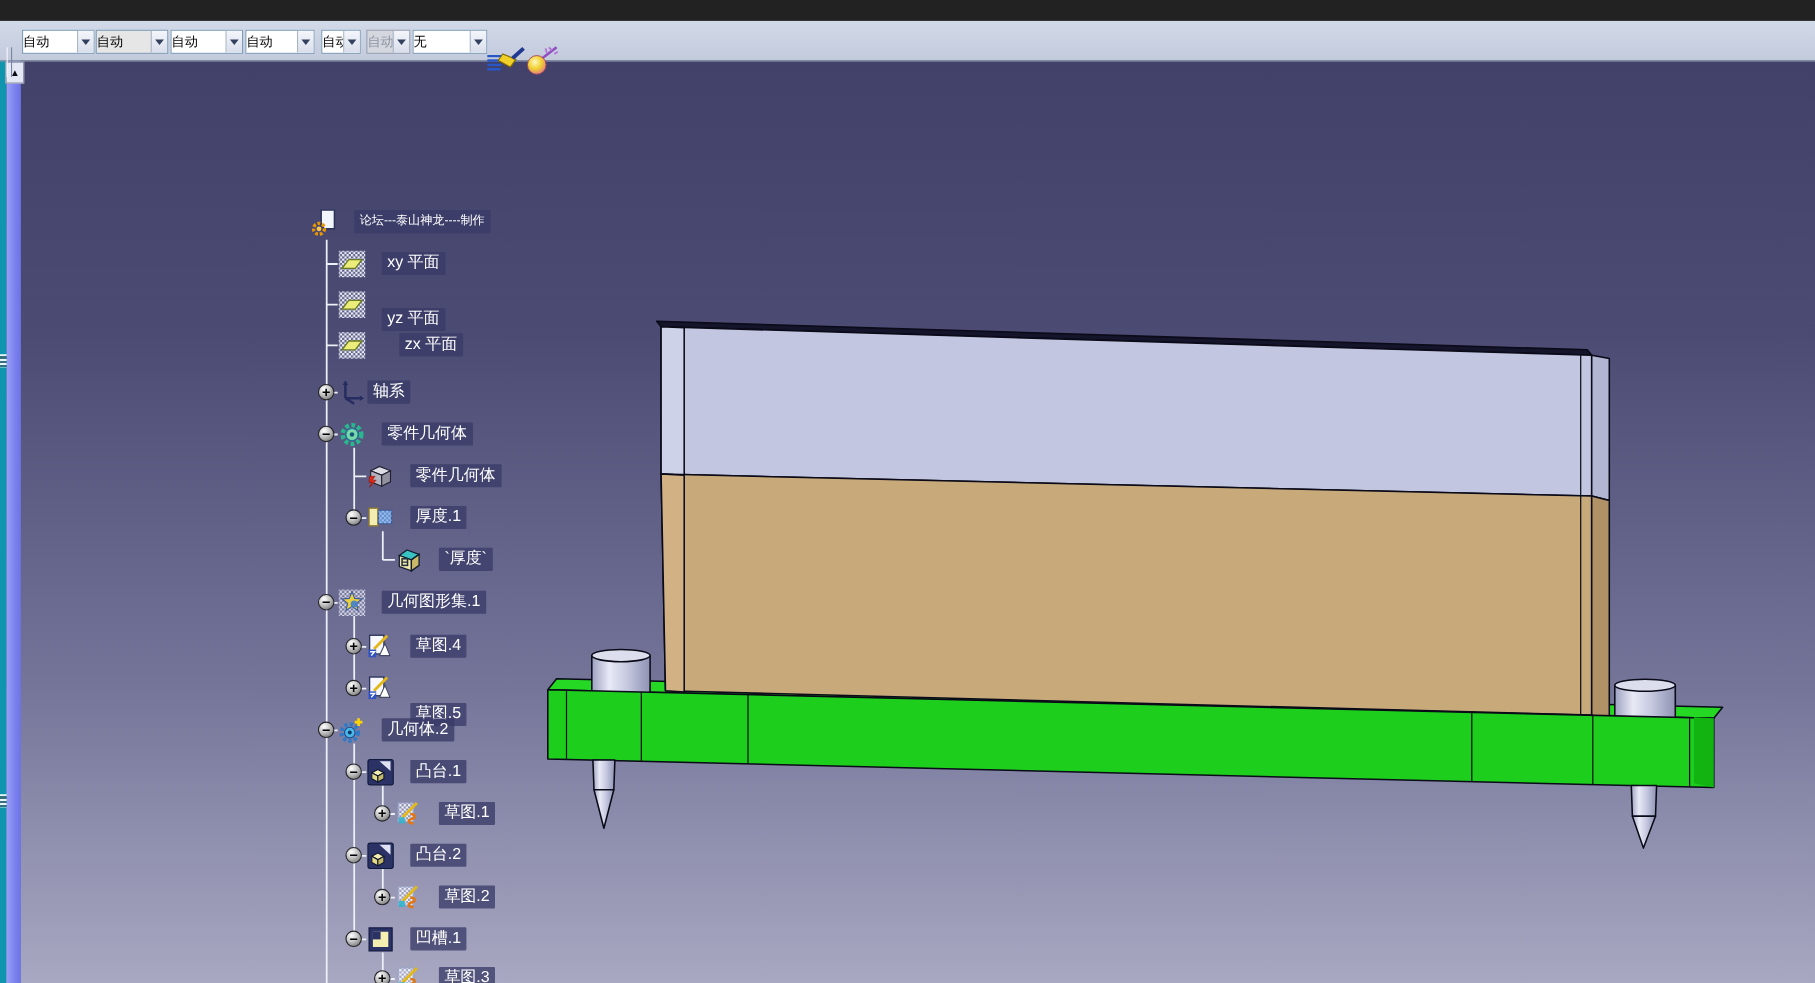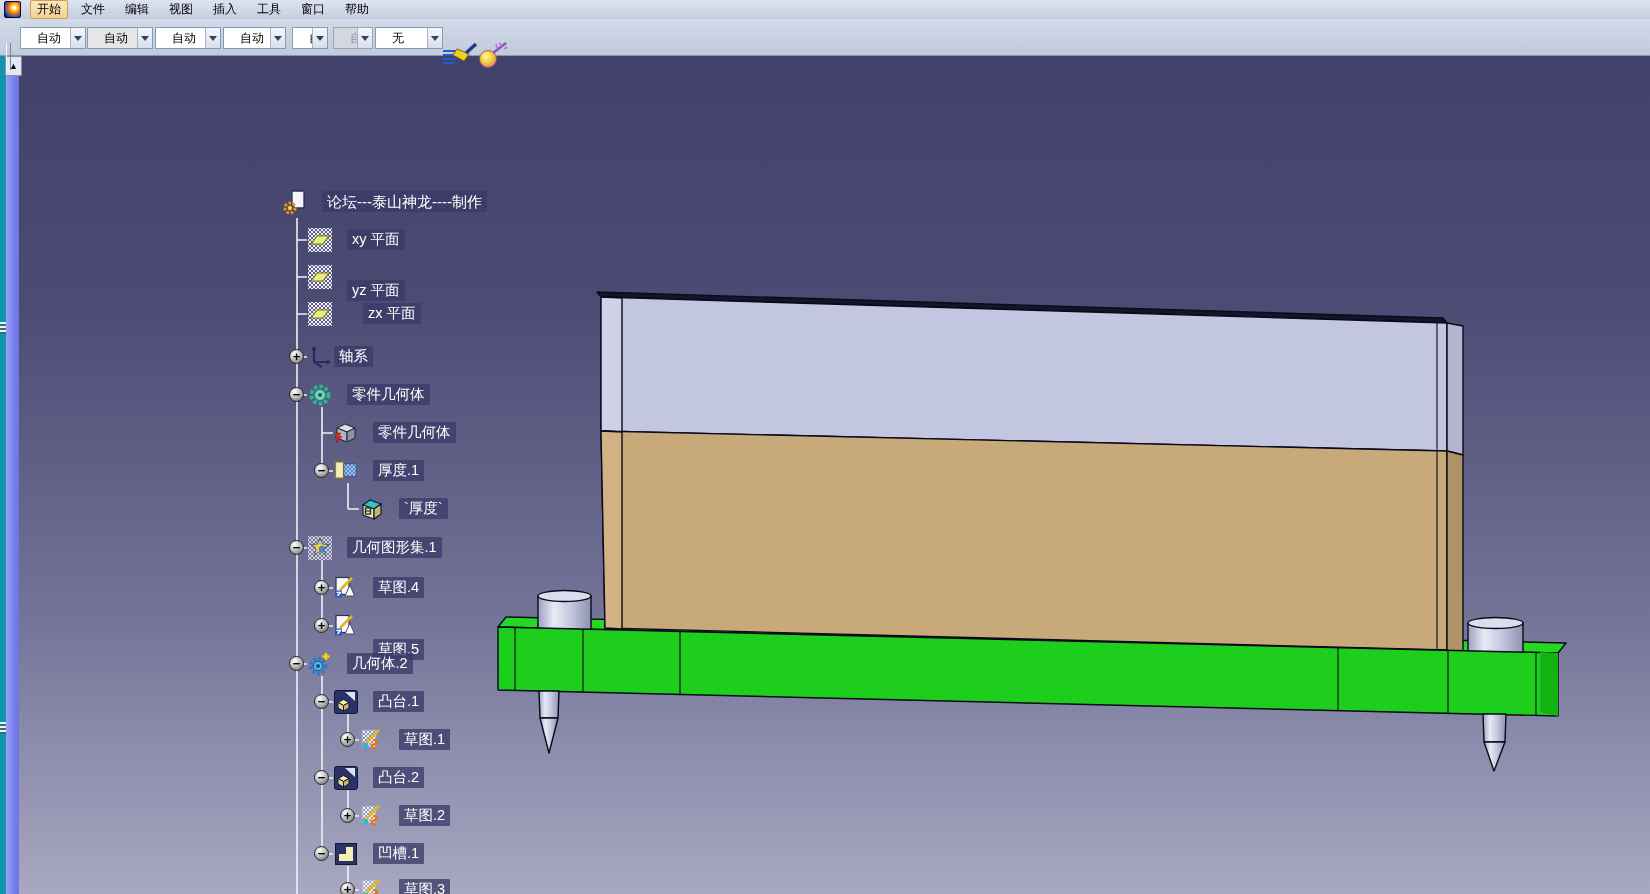--- a/index.html
+++ b/index.html
@@ -12,21 +12,21 @@
   .applogo{width:15px;height:15px;margin:0 6px 0 4px;border-radius:2px;border:1px solid #060c24;
     background:radial-gradient(circle at 62% 38%, #ffffff 0 7%, #ffd040 22%, #f07010 45%, #3958b0 70%, #0a1430 95%);}
   .mitem{font-size:12px;color:#000;padding:1px 7px;margin:0 3px;white-space:nowrap;cursor:default;}
   .mitem.hl{background:linear-gradient(#fbe7bc,#f2d294);border:1px solid #c99f56;border-radius:2px;padding:0 6px;}
   .toolbar{position:absolute;left:0;top:19px;width:1650px;height:36px;
     background:linear-gradient(#d2d9e8,#c2cadc);border-bottom:1px solid #8a96ac;z-index:30;}
   .tgrip{position:absolute;left:6px;top:24px;width:3px;height:27px;
     border-left:1px solid #f4f7fd;border-right:1px solid #7a86a2;}
   .combo{position:absolute;top:8px;height:20px;background:#fff;border:1px solid #7f9db9;
     display:flex;align-items:center;overflow:hidden;}
-  .combo .val{font-size:12px;color:#000;padding-left:16px;flex:1;white-space:nowrap;overflow:hidden;}
+  .combo .val{font-size:12px;color:#000;padding-left:0;flex:1;white-space:nowrap;overflow:hidden;}
   .combo .arr{width:14px;height:100%;display:flex;align-items:center;justify-content:center;
     background:linear-gradient(#f4f6fb,#d8deeb);border-left:1px solid #aab6c8;}
   .combo .arr i{width:0;height:0;border:4px solid transparent;border-top:5px solid #33415e;margin-top:4px;}
   .combo.gray{background:#e6e6e6;}
   .combo.dis{background:#d4d7de;border-color:#9aa4b4;}
   .combo.dis .val{color:#8b93a2;}
   .tbtn{position:absolute;top:22px;cursor:pointer;}
   
   .viewport{position:absolute;left:0;top:55px;width:1650px;height:839px;
     background:linear-gradient(180deg,#41416a 0%,#4b4b74 30%,#75759a 68%,#a8a8c2 100%);}
@@ -139,31 +139,20 @@
         <path d="M10.5 16.5 L16 13.5 L16 19 L10.5 22 Z" fill="#c2b868" stroke="#101830"></path>
       </symbol>
       <symbol id="sym-pocket" viewBox="0 0 26 26">
         <rect x="2.5" y="2.5" width="21" height="21" fill="#2b3366" stroke="#10183c"></rect>
         <path d="M6 6 h14 v14 h-14 Z" fill="#f4eeb0"></path>
         <rect x="6" y="6" width="7" height="7" fill="#2b3366"></rect>
       </symbol>
     </defs>
   </svg>
 
-  <div class="menubar">
-    <div class="applogo"></div>
-    <div class="mitem hl">开始</div>
-    <div class="mitem">文件</div>
-    <div class="mitem">编辑</div>
-    <div class="mitem">视图</div>
-    <div class="mitem">插入</div>
-    <div class="mitem">工具</div>
-    <div class="mitem">窗口</div>
-    <div class="mitem">帮助</div>
-  </div>
 
   <div class="toolbar">
     <div class="tgrip"></div>
     <div class="combo" style="left:20px;width:64px">
         <span class="val">自动</span>
         <span class="arr">
           <i></i>
         </span>
       </div>
     <div class="combo gray" style="left:87px;width:64px">
@@ -291,21 +280,21 @@
       <path d="M348 866 V890 M348 890 H359"></path>
     </g>
   </svg>
 
   <div id="tree">
 
     <div class="trow">
       <svg class="ticon" style="left:283px;top:189px">
           <use href="#sym-partdoc"></use>
         </svg>
-      <div class="tlabel" style="left:322px;top:191px;font-size:15px">论坛---泰山神龙----制作</div>
+      <div class="tlabel" style="left:322px;top:191px;font-size:11px">论坛---泰山神龙----制作</div>
     </div>
 
     <div class="trow">
       <svg class="ticon" style="left:307px;top:227px">
           <use href="#sym-plane"></use>
         </svg>
       <div class="tlabel" style="left:347px;top:229px">xy 平面</div>
     </div>
 
     <div class="trow">

